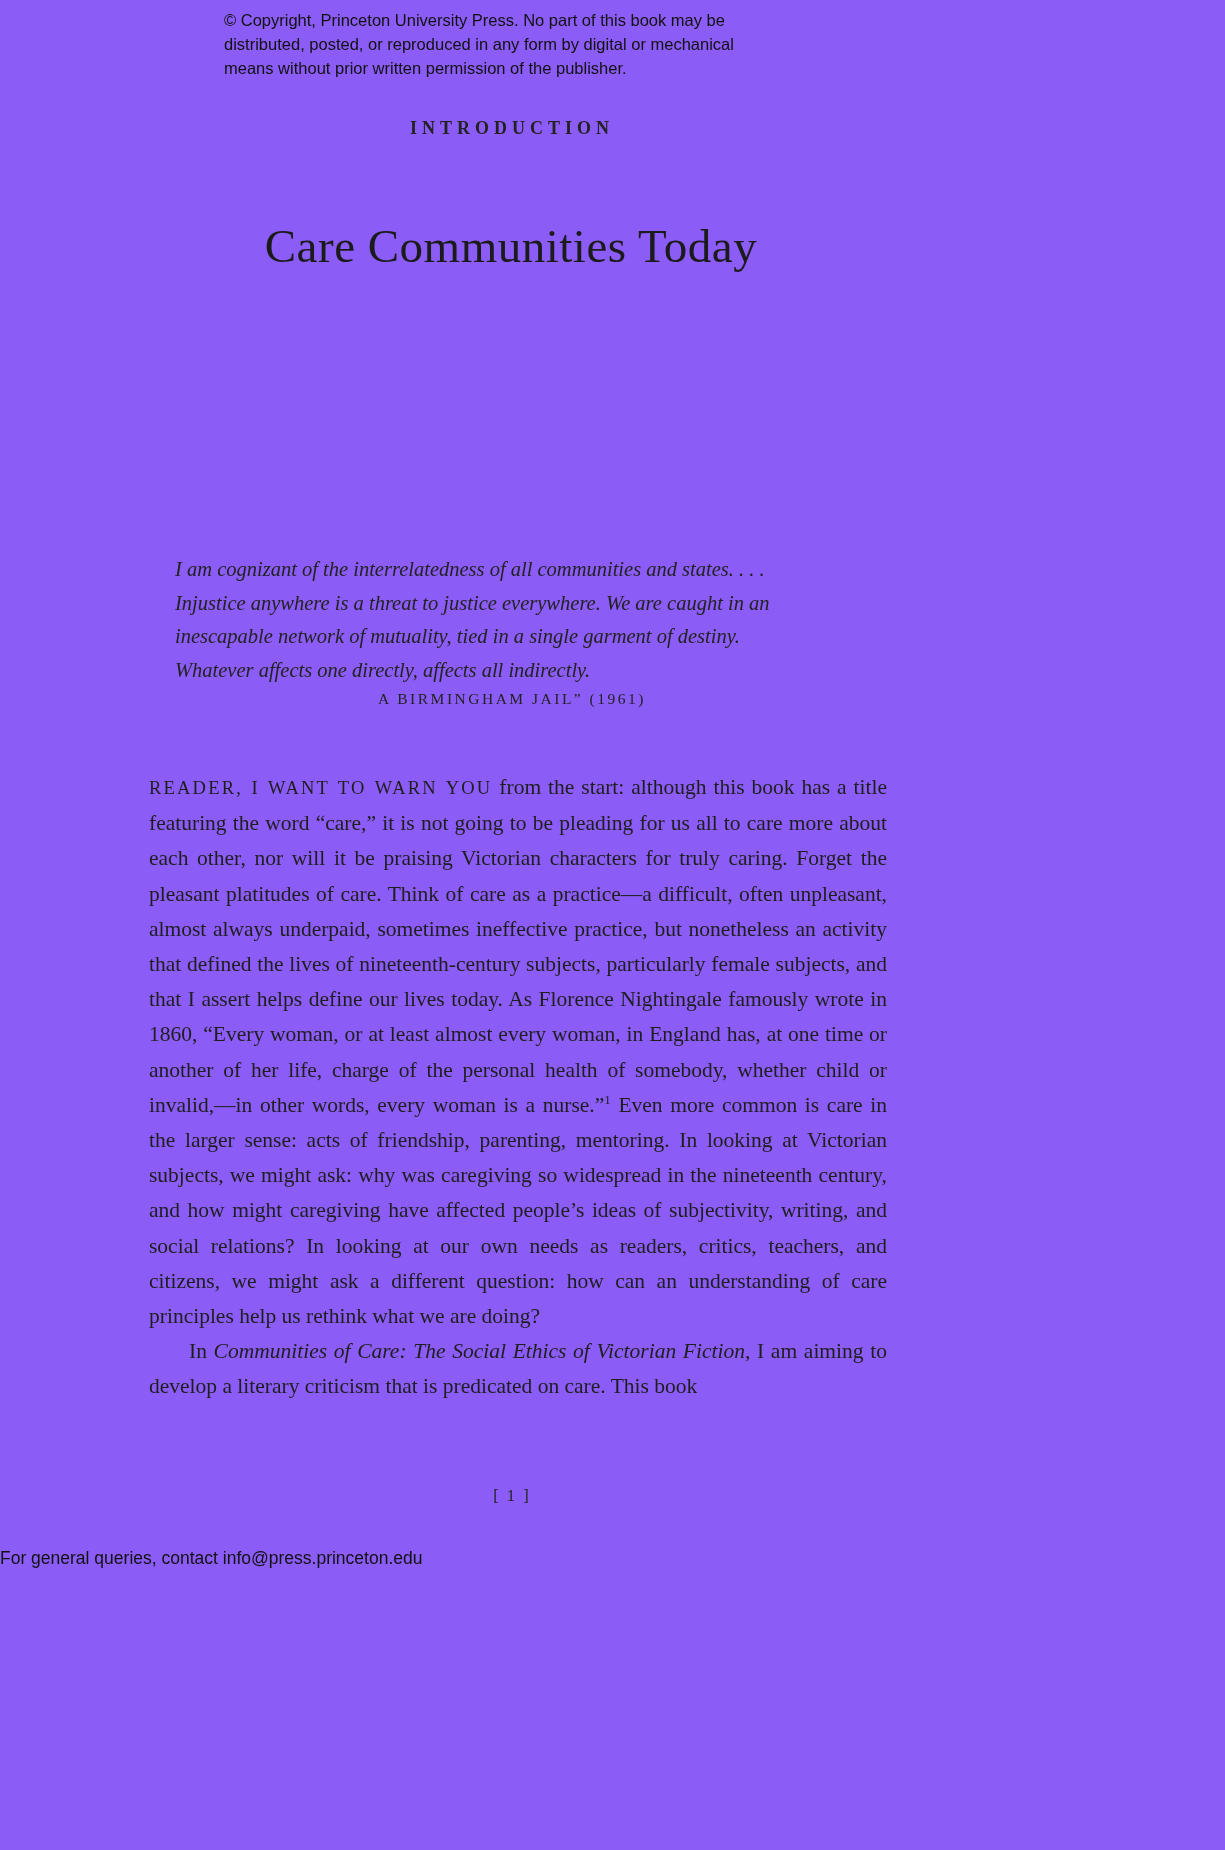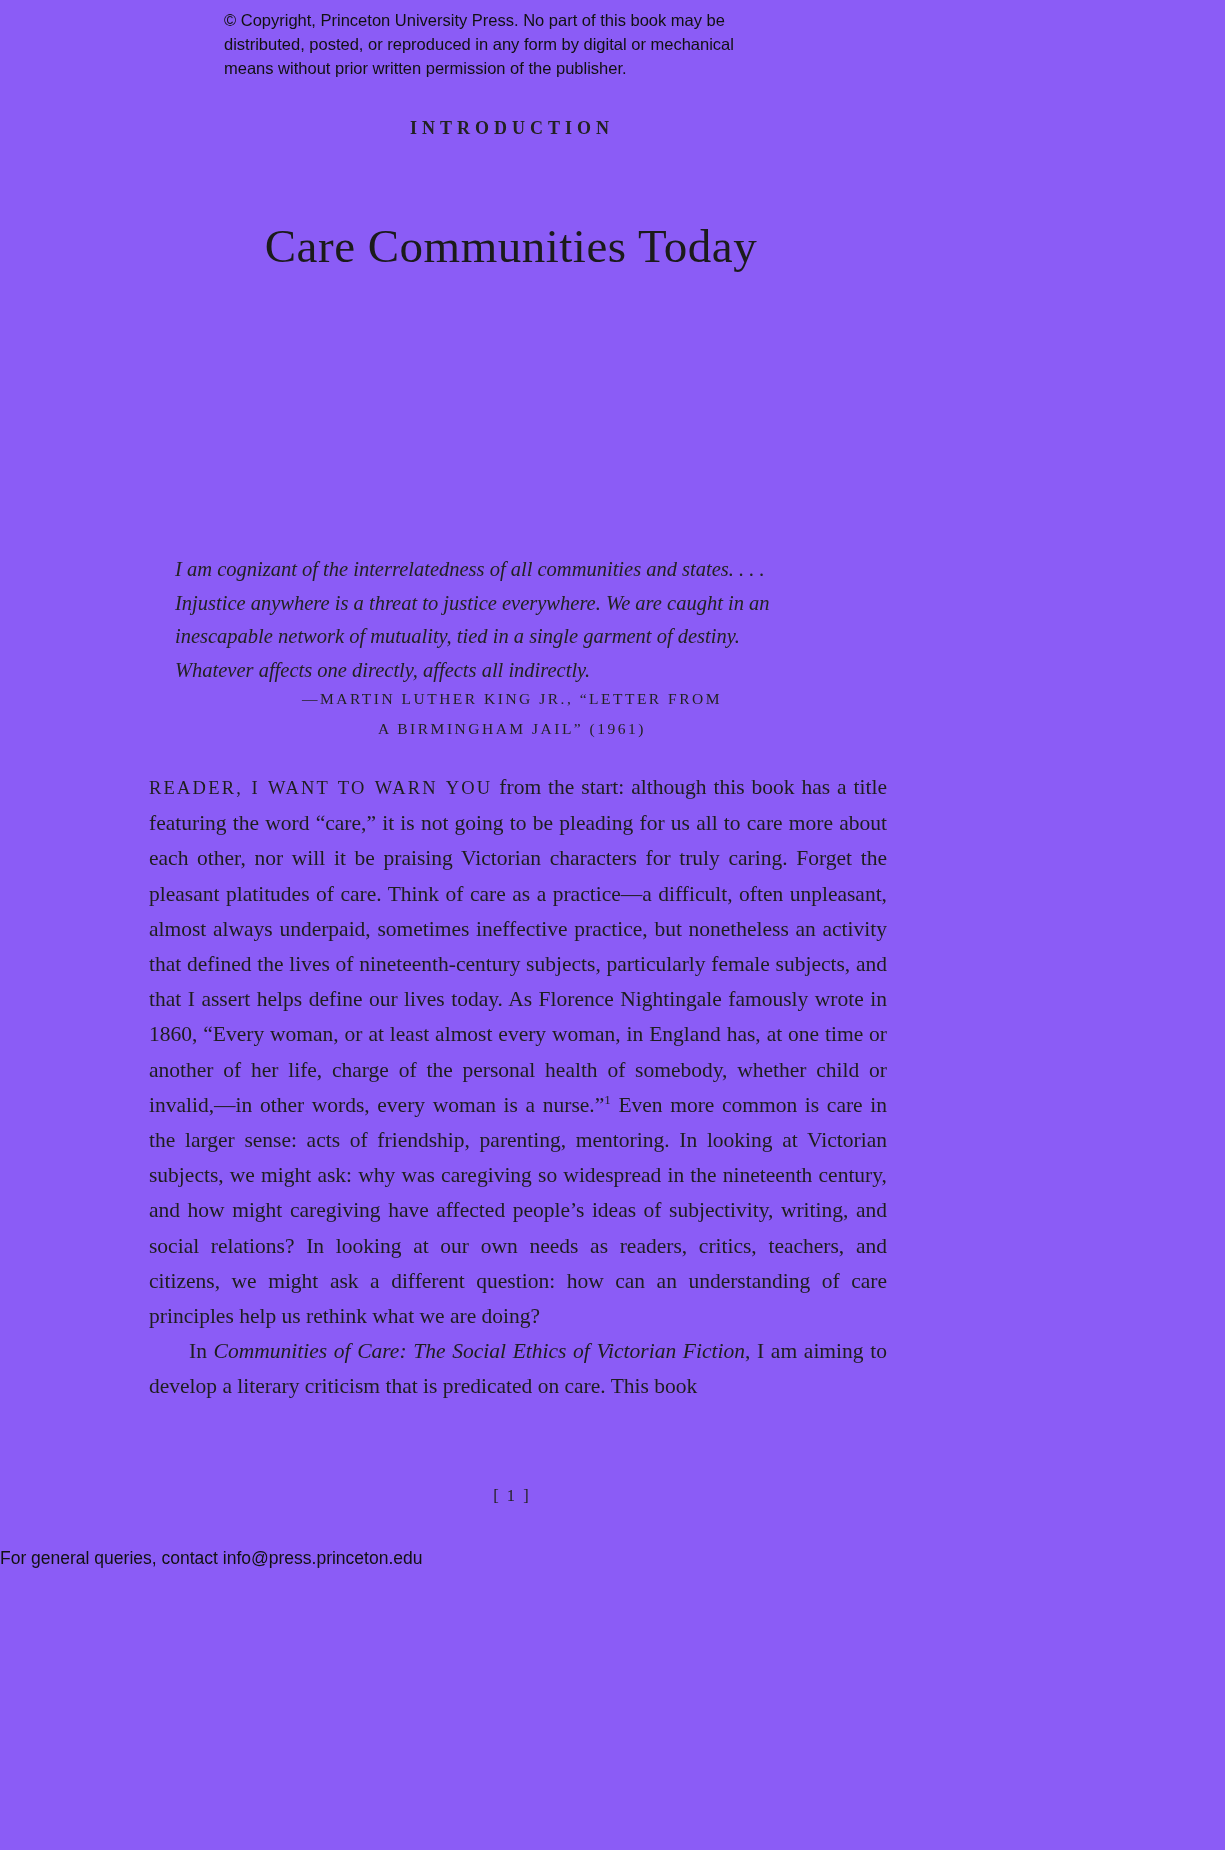--- a/index.html
+++ b/index.html
@@ -134,21 +134,20 @@
   <div class="section-label">INTRODUCTION</div>
 
   <h1 class="page-title">Care Communities Today</h1>
 
   <div class="epigraph">I am cognizant of the interrelatedness of all communities and states. . . .
 Injustice anywhere is a threat to justice everywhere. We are caught in an
 inescapable network of mutuality, tied in a single garment of destiny.
 Whatever affects one directly, affects all indirectly.</div>
 
   <div class="epigraph-attribution">
-    <div>—MARTIN LUTHER KING JR., “LETTER FROM</div>
     <div>A BIRMINGHAM JAIL” (1961)</div>
   </div>
 
   <div class="body-text">
     <p><span class="small-caps-opener">READER, I WANT TO WARN YOU</span><span> from the start: although this book has a title featuring the word “care,” it is not going to be pleading for us all to care more about each other, nor will it be praising Victorian characters for truly caring. Forget the pleasant platitudes of care. Think of care as a practice—a difficult, often unpleasant, almost always underpaid, sometimes ineffective practice, but nonetheless an activity that defined the lives of nineteenth-century subjects, particularly female subjects, and that I assert helps define our lives today. As Florence Nightingale famously wrote in 1860, “Every woman, or at least almost every woman, in England has, at one time or another of her life, charge of the personal health of somebody, whether child or invalid,—in other words, every woman is a nurse.”</span><span class="footnote-ref">1</span><span> Even more common is care in the larger sense: acts of friendship, parenting, mentoring. In looking at Victorian subjects, we might ask: why was caregiving so widespread in the nineteenth century, and how might caregiving have affected people’s ideas of subjectivity, writing, and social relations? In looking at our own needs as readers, critics, teachers, and citizens, we might ask a different question: how can an understanding of care principles help us rethink what we are doing?</span></p>
     <p class="indented"><span>In </span><span class="italic-title">Communities of Care: The Social Ethics of Victorian Fiction</span><span>, I am aiming to develop a literary criticism that is predicated on care. This book</span></p>
   </div>
 
   <div class="page-number">[ 1 ]</div>
 

